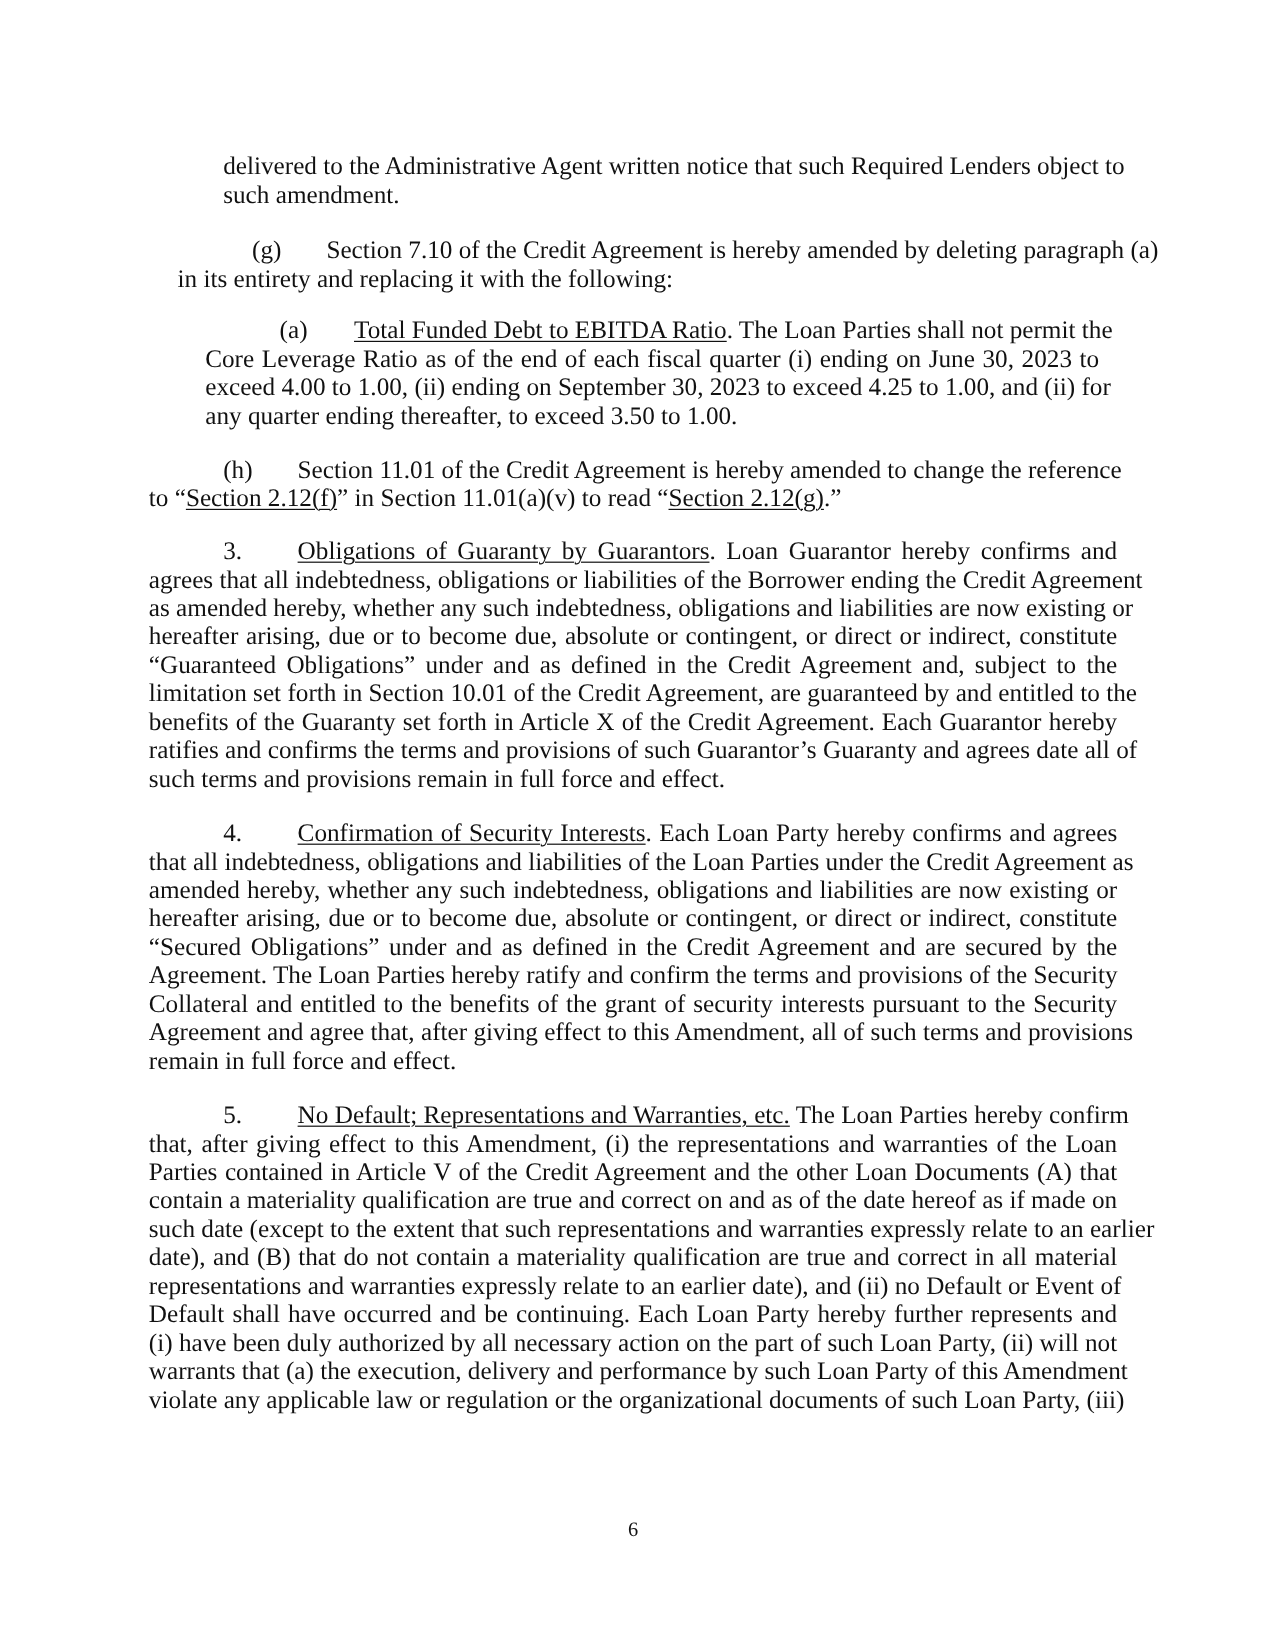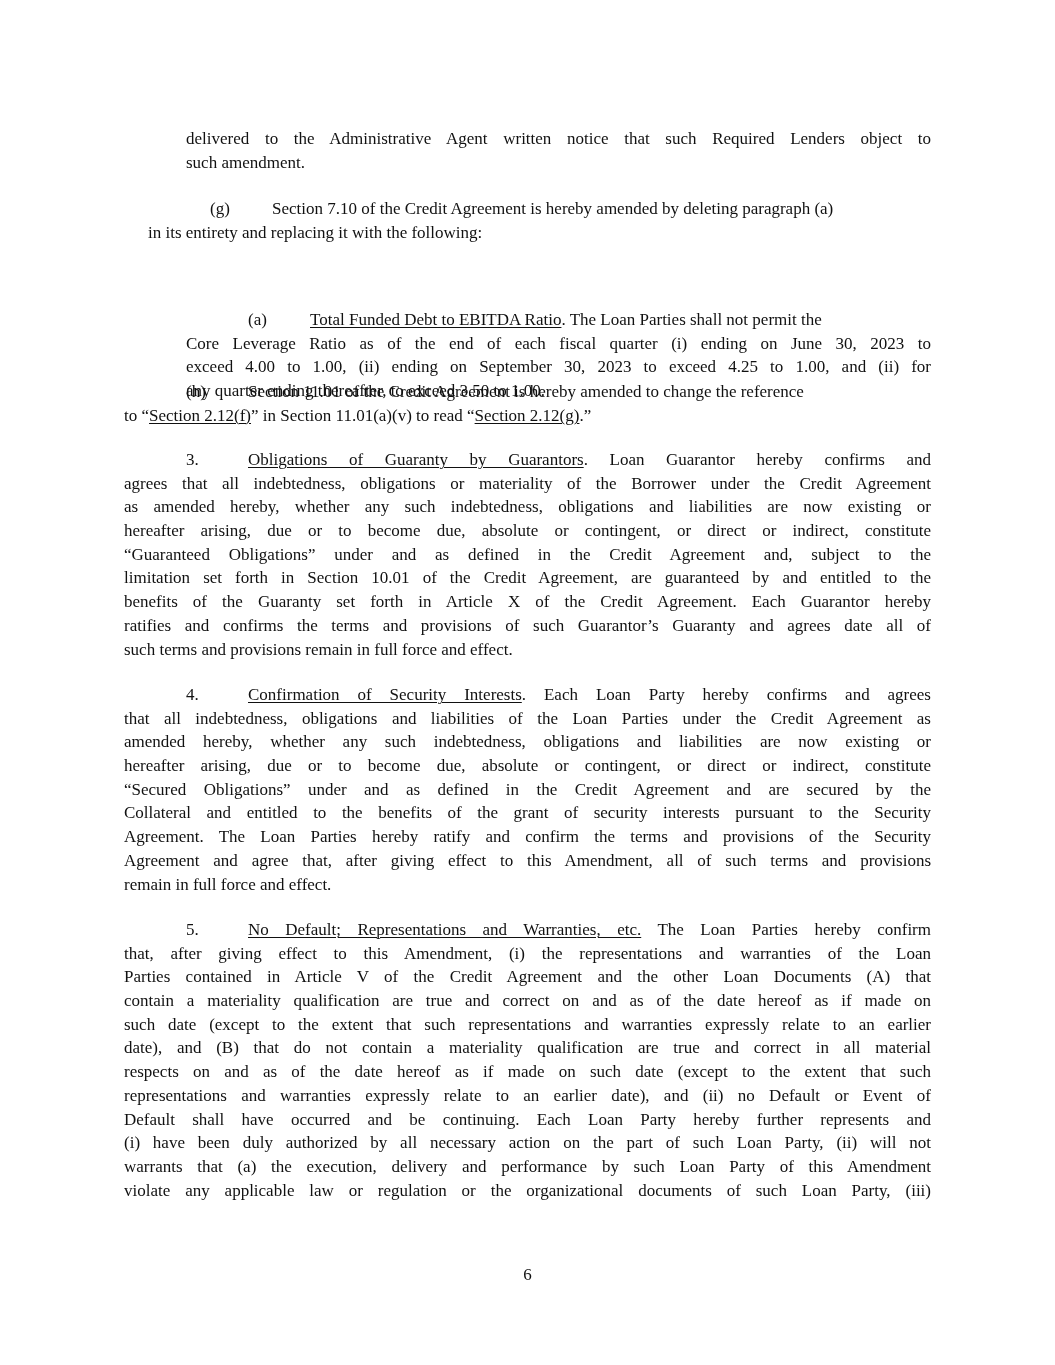--- a/index.html
+++ b/index.html
@@ -1,19 +1,19 @@
 <!DOCTYPE html>
 <html><head>
 <meta charset="utf-8">
 <style>
   html, body { margin: 0; padding: 0; background: #ffffff; }
   body { width: 1055px; height: 1365px; position: relative; overflow: hidden;
          font-family: "Liberation Serif", "DejaVu Serif", serif; color: #111; }
   .page { position: absolute; left: 0; top: 0; width: 1055px; height: 1365px; }
-  .para { position: absolute; font-size: 17px; line-height: 23.7px; }
+  .para { position: absolute; font-size: 21px; line-height: 23.7px; }
   .line { display: block; white-space: nowrap; text-align: justify; text-align-last: justify; height: 23.7px; }
   .line.last { text-align-last: left; }
   .u { text-decoration: underline; text-underline-offset: 2px; text-decoration-thickness: 1px; }
   .num { display: inline-block; }
   .pageno { position: absolute; top: 1265px; left: 0; width: 1055px; text-align: center; font-size: 17px; }
 </style>
 </head>
 <body>
 
 <div class="page">
@@ -23,21 +23,21 @@
     <span class="line last">such amendment.</span>
   </div>
 
   <div class="para" style="left:124px; top:197px; width:807px;margin-left:24px;">
     <span class="line" style="padding-left:62px; text-align-last:left;">
       <span class="num" style="width:62px;">(g)</span><span>Section 7.10 of the Credit Agreement is hereby amended by deleting paragraph (a)</span>
     </span>
     <span class="line last">in its entirety and replacing it with the following:</span>
   </div>
 
-  <div class="para" style="left:186px; top:264px; width:745px;margin-top:44px;">
+  <div class="para" style="left:171px; top:264px; width:745px;">
     <span class="line" style="padding-left:62px; text-align-last:left;">
       <span class="num" style="width:62px;">(a)</span><span class="u">Total Funded Debt to EBITDA Ratio</span><span>.  The Loan Parties shall not permit the</span>
     </span>
     <span class="line">Core Leverage Ratio as of the end of each fiscal quarter (i) ending on June 30, 2023 to</span>
     <span class="line">exceed 4.00 to 1.00, (ii) ending on September 30, 2023 to exceed 4.25 to 1.00, and (ii) for</span>
     <span class="line last">any quarter ending thereafter, to exceed 3.50 to 1.00.</span>
   </div>
 
   <div class="para" style="left:124px; top:380px; width:807px;">
     <span class="line" style="padding-left:62px; text-align-last:left;">
@@ -45,54 +45,53 @@
     </span>
     <span class="line last">
       <span>to “</span><span class="u">Section 2.12(f)</span><span>” in Section 11.01(a)(v) to read “</span><span class="u">Section 2.12(g)</span><span>.”</span>
     </span>
   </div>
 
   <div class="para" style="left:124px; top:448px; width:807px;">
     <span class="line" style="padding-left:62px;">
       <span class="num" style="width:62px; text-align:left;">3.</span><span class="u">Obligations of Guaranty by Guarantors</span><span>. Loan Guarantor hereby confirms and</span>
     </span>
-    <span class="line">agrees that all indebtedness, obligations or materiality of the Borrower under the Credit Agreement</span>
+    <span class="line">agrees that all indebtedness, obligations or liabilities of the Borrower ending the Credit Agreement</span>
     <span class="line">as amended hereby, whether any such indebtedness, obligations and liabilities are now existing or</span>
     <span class="line">hereafter arising, due or to become due, absolute or contingent, or direct or indirect, constitute</span>
     <span class="line">“Guaranteed Obligations” under and as defined in the Credit Agreement and, subject to the</span>
     <span class="line">limitation set forth in Section 10.01 of the Credit Agreement, are guaranteed by and entitled to the</span>
     <span class="line">benefits of the Guaranty set forth in Article X of the Credit Agreement. Each Guarantor hereby</span>
     <span class="line">ratifies and confirms the terms and provisions of such Guarantor’s Guaranty and agrees date all of</span>
     <span class="line last">such terms and provisions remain in full force and effect.</span>
   </div>
 
   <div class="para" style="left:124px; top:683px; width:807px;">
     <span class="line" style="padding-left:62px;">
       <span class="num" style="width:62px; text-align:left;">4.</span><span class="u">Confirmation of Security Interests</span><span>. Each Loan Party hereby confirms and agrees</span>
     </span>
     <span class="line">that all indebtedness, obligations and liabilities of the Loan Parties under the Credit Agreement as</span>
     <span class="line">amended hereby, whether any such indebtedness, obligations and liabilities are now existing or</span>
     <span class="line">hereafter arising, due or to become due, absolute or contingent, or direct or indirect, constitute</span>
     <span class="line">“Secured Obligations” under and as defined in the Credit Agreement and are secured by the</span>
+    <span class="line">Agreement. The Loan Parties hereby ratify and confirm the terms and provisions of the Security</span>
     <span class="line">Collateral and entitled to the benefits of the grant of security interests pursuant to the Security</span>
-    <span class="line">Agreement. The Loan Parties hereby ratify and confirm the terms and provisions of the Security</span>
     <span class="line">Agreement and agree that, after giving effect to this Amendment, all of such terms and provisions</span>
     <span class="line last">remain in full force and effect.</span>
   </div>
 
   <div class="para" style="left:124px; top:918px; width:807px;">
     <span class="line" style="padding-left:62px;">
       <span class="num" style="width:62px; text-align:left;">5.</span><span class="u">No Default; Representations and Warranties, etc.</span><span> The Loan Parties hereby confirm</span>
     </span>
     <span class="line">that, after giving effect to this Amendment, (i) the representations and warranties of the Loan</span>
     <span class="line">Parties contained in Article V of the Credit Agreement and the other Loan Documents (A) that</span>
     <span class="line">contain a materiality qualification are true and correct on and as of the date hereof as if made on</span>
     <span class="line">such date (except to the extent that such representations and warranties expressly relate to an earlier</span>
     <span class="line">date), and (B) that do not contain a materiality qualification are true and correct in all material</span>
-    <span class="line">respects on and as of the date hereof as if made on such date (except to the extent that such</span>
     <span class="line">representations and warranties expressly relate to an earlier date), and (ii) no Default or Event of</span>
     <span class="line">Default shall have occurred and be continuing. Each Loan Party hereby further represents and</span>
     <span class="line">(i) have been duly authorized by all necessary action on the part of such Loan Party, (ii) will not</span>
     <span class="line">warrants that (a) the execution, delivery and performance by such Loan Party of this Amendment</span>
     <span class="line">violate any applicable law or regulation or the organizational documents of such Loan Party, (iii)</span>
   </div>
 
   <div class="pageno">6</div>
 </div>
 

